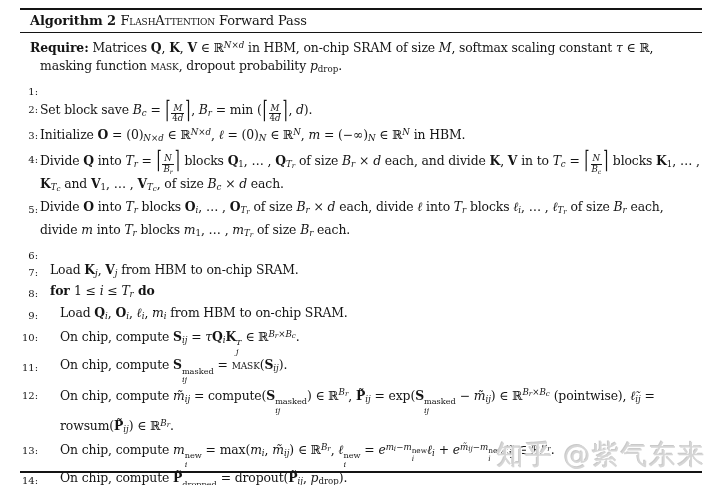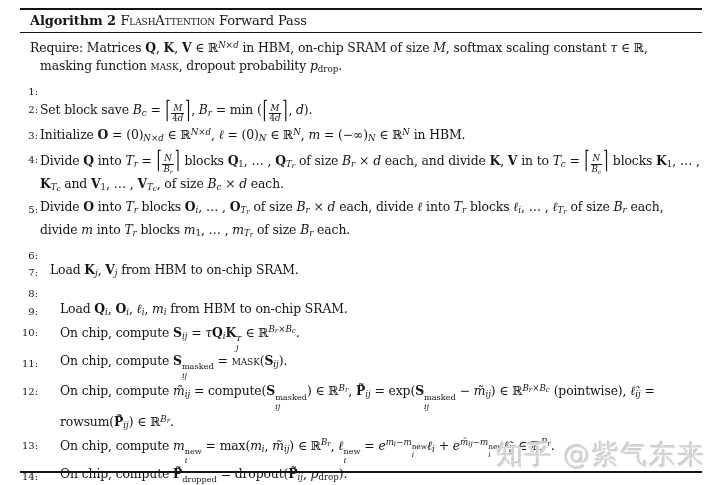--- a/index.html
+++ b/index.html
@@ -8,21 +8,21 @@
     overflow:hidden; font-family:"DejaVu Serif","Liberation Serif",serif;
     color:var(--text,#141414);
   }
   .algo { position:absolute; left:20px; top:8px; width:682px; font-size:12.4px; letter-spacing:-0.12px; }
   .rule { border:0; border-top:2px solid var(--text,#141414); margin:0; height:0; }
   .rule.thin { border-top-width:1px; }
   .algo-header { font-size:13px; padding:3px 0 4px 10px; }
   .algo-header .bold { font-weight:bold; }
   .sc { font-variant:small-caps; }
   .require { padding:4px 0 1px 20px; text-indent:-10px; line-height:17.4px; }
-  .req-label { font-weight:normal; }
+  .req-label { font-weight:bold; }
   .lines { padding-top:1px; }
   .line { position:relative; line-height:17.4px; min-height:17.4px; }
   .line-num { position:absolute; left:0; top:3px; width:18px; text-align:right; font-size:10px; letter-spacing:0; }
   .tok-b { font-weight:bold; }
   .tok-bf { font-weight:bold; }
   .tok-i { font-style:italic; }
   .tok-sc { font-variant:small-caps; }
   .tok-sup { font-size:0.70em; vertical-align:0.5em; letter-spacing:0; }
   .tok-sub { font-size:0.70em; vertical-align:-0.25em; letter-spacing:0; }
   .tok-sub .tok-sub { font-size:0.82em; vertical-align:-0.18em; }
@@ -88,21 +88,21 @@
               <span class="ceil-br">⌈</span>
               <span class="ceil-in"><span class="tok-frac">
                   <span class="fr-up"><span class="tok-i">N</span></span>
                   <span class="fr-dn"><span class="tok-i">B</span><span class="tok-sub"><span class="tok-i">c</span></span></span>
                 </span></span>
               <span class="ceil-br">⌉</span>
             </span><span class="tok-t"> blocks </span><span class="tok-bf">K</span><span class="tok-sub"><span class="tok-t">1</span></span><span class="tok-t">, … , </span><span class="tok-bf">K</span><span class="tok-sub"><span class="tok-i">T</span><span class="tok-sub"><span class="tok-i">c</span></span></span><span class="tok-t"> and </span><span class="tok-bf">V</span><span class="tok-sub"><span class="tok-t">1</span></span><span class="tok-t">, … , </span><span class="tok-bf">V</span><span class="tok-sub"><span class="tok-i">T</span><span class="tok-sub"><span class="tok-i">c</span></span></span><span class="tok-t">, of size </span><span class="tok-i">B</span><span class="tok-sub"><span class="tok-i">c</span></span><span class="tok-t"> × </span><span class="tok-i">d</span><span class="tok-t"> each.</span></span></div>
         <div class="line" style="padding-left: 20px;"><span class="line-num">5:</span><span class="line-content"><span class="tok-t">Divide </span><span class="tok-bf">O</span><span class="tok-t"> into </span><span class="tok-i">T</span><span class="tok-sub"><span class="tok-i">r</span></span><span class="tok-t"> blocks </span><span class="tok-bf">O</span><span class="tok-sub"><span class="tok-i">i</span></span><span class="tok-t">, … , </span><span class="tok-bf">O</span><span class="tok-sub"><span class="tok-i">T</span><span class="tok-sub"><span class="tok-i">r</span></span></span><span class="tok-t"> of size </span><span class="tok-i">B</span><span class="tok-sub"><span class="tok-i">r</span></span><span class="tok-t"> × </span><span class="tok-i">d</span><span class="tok-t"> each, divide </span><span class="tok-i">ℓ</span><span class="tok-t"> into </span><span class="tok-i">T</span><span class="tok-sub"><span class="tok-i">r</span></span><span class="tok-t"> blocks </span><span class="tok-i">ℓ</span><span class="tok-sub"><span class="tok-i">i</span></span><span class="tok-t">, … , </span><span class="tok-i">ℓ</span><span class="tok-sub"><span class="tok-i">T</span><span class="tok-sub"><span class="tok-i">r</span></span></span><span class="tok-t"> of size </span><span class="tok-i">B</span><span class="tok-sub"><span class="tok-i">r</span></span><span class="tok-t"> each, divide </span><span class="tok-i">m</span><span class="tok-t"> into </span><span class="tok-i">T</span><span class="tok-sub"><span class="tok-i">r</span></span><span class="tok-t"> blocks </span><span class="tok-i">m</span><span class="tok-sub"><span class="tok-t">1</span></span><span class="tok-t">, … , </span><span class="tok-i">m</span><span class="tok-sub"><span class="tok-i">T</span><span class="tok-sub"><span class="tok-i">r</span></span></span><span class="tok-t"> of size </span><span class="tok-i">B</span><span class="tok-sub"><span class="tok-i">r</span></span><span class="tok-t"> each.</span></span></div>
         <div class="line" style="padding-left: 20px;"><span class="line-num">6:</span></div>
         <div class="line" style="padding-left: 30px;"><span class="line-num">7:</span><span class="line-content"><span class="tok-t">Load </span><span class="tok-bf">K</span><span class="tok-sub"><span class="tok-i">j</span></span><span class="tok-t">, </span><span class="tok-bf">V</span><span class="tok-sub"><span class="tok-i">j</span></span><span class="tok-t"> from HBM to on-chip SRAM.</span></span></div>
-        <div class="line" style="padding-left: 30px;"><span class="line-num">8:</span></div>
+        <div class="line" style="padding-left: 30px;"><span class="line-num">8:</span><span class="line-content"><span class="tok-b">for </span><span class="tok-t">1 ≤ </span><span class="tok-i">i</span><span class="tok-t"> ≤ </span><span class="tok-i">T</span><span class="tok-sub"><span class="tok-i">r</span></span><span class="tok-b"> do</span></span></div>
         <div class="line" style="padding-left: 40px;"><span class="line-num">9:</span><span class="line-content"><span class="tok-t">Load </span><span class="tok-bf">Q</span><span class="tok-sub"><span class="tok-i">i</span></span><span class="tok-t">, </span><span class="tok-bf">O</span><span class="tok-sub"><span class="tok-i">i</span></span><span class="tok-t">, </span><span class="tok-i">ℓ</span><span class="tok-sub"><span class="tok-i">i</span></span><span class="tok-t">, </span><span class="tok-i">m</span><span class="tok-sub"><span class="tok-i">i</span></span><span class="tok-t"> from HBM to on-chip SRAM.</span></span></div>
         <div class="line" style="padding-left: 40px;"><span class="line-num">10:</span><span class="line-content"><span class="tok-t">On chip, compute </span><span class="tok-bf">S</span><span class="tok-sub"><span class="tok-i">ij</span></span><span class="tok-t"> = </span><span class="tok-i">τ</span><span class="tok-bf">Q</span><span class="tok-sub"><span class="tok-i">i</span></span><span class="tok-bf">K</span><span class="tok-ss">
               <span class="ss-up"><span class="tok-i">T</span></span>
               <span class="ss-dn"><span class="tok-i">j</span></span>
             </span><span class="tok-t"> ∈ ℝ</span><span class="tok-sup"><span class="tok-i">B</span><span class="tok-sub"><span class="tok-i">r</span></span><span class="tok-t">×</span><span class="tok-i">B</span><span class="tok-sub"><span class="tok-i">c</span></span></span><span class="tok-t">.</span></span></div>
         <div class="line" style="padding-left: 40px;"><span class="line-num">11:</span><span class="line-content"><span class="tok-t">On chip, compute </span><span class="tok-bf">S</span><span class="tok-ss">
               <span class="ss-up"><span class="tok-t">masked</span></span>
               <span class="ss-dn"><span class="tok-i">ij</span></span>
             </span><span class="tok-t"> = </span><span class="tok-sc">mask</span><span class="tok-t">(</span><span class="tok-bf">S</span><span class="tok-sub"><span class="tok-i">ij</span></span><span class="tok-t">).</span></span></div>
         <div class="line" style="padding-left: 40px;"><span class="line-num">12:</span><span class="line-content"><span class="tok-t">On chip, compute </span><span class="tok-i">m̃</span><span class="tok-sub"><span class="tok-i">ij</span></span><span class="tok-t"> = compute(</span><span class="tok-bf">S</span><span class="tok-ss">

